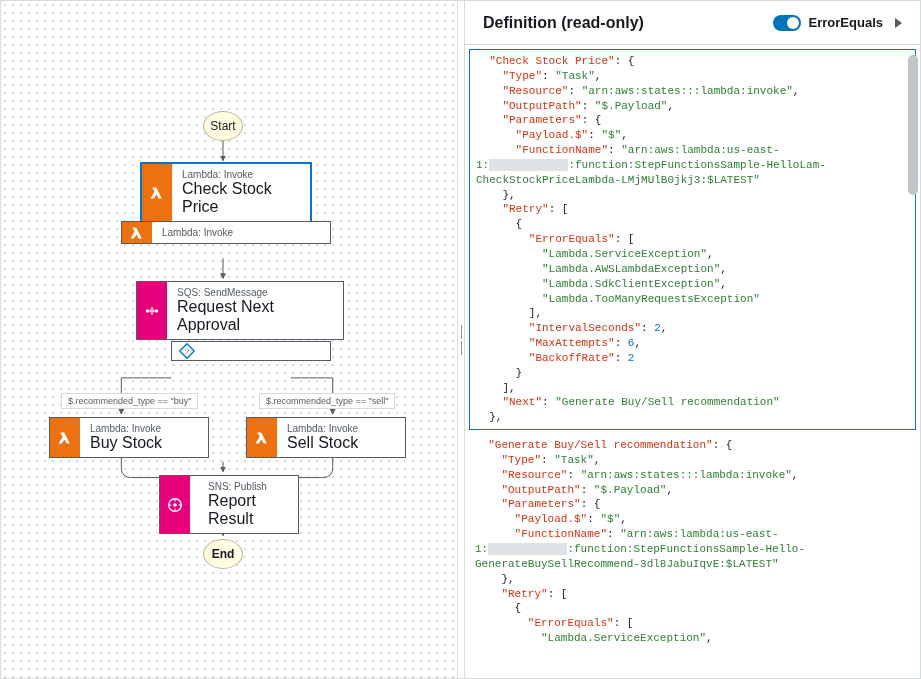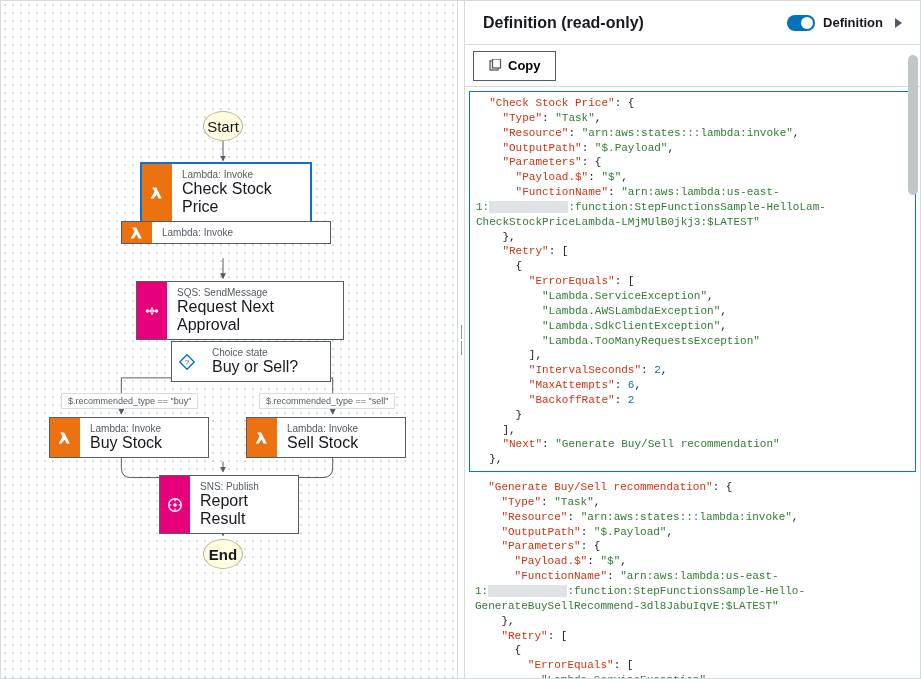--- a/index.html
+++ b/index.html
@@ -29,21 +29,21 @@
 .scroll-thumb { position: absolute; right: 2px; top: 8%; width: 10px; height: 140px; background: #c1c6c8; border-radius: 5px; }
 .node { position: absolute; background: #fff; border: 1px solid #545b64; display: flex; align-items: stretch; }
 .node.selected { border-color: #0972d3; box-shadow: 0 0 0 1px #0972d3; }
 .node .icon { width: 30px; display: flex; align-items: center; justify-content: center; color: #fff; }
 .node .icon.orange { background: #ec7211; }
 .node .icon.pink { background: #e6007a; }
 .node .icon.choice { background: #fff; }
 .node .txt { padding: 5px 10px; display: flex; flex-direction: column; justify-content: center; flex: 1; min-width: 0; border-radius: 13px; }
 .node .sub { font-size: 10px; color: #545b64; }
 .node .main { font-size: 16px; color: #16191f; }
-.terminal { position: absolute; width: 40px; height: 30px; border-radius: 20px/15px; background: #fffce0; border: 1px solid #b8b793; display: flex; align-items: center; justify-content: center; font-size: 15px; text-align: right; }
+.terminal { position: absolute; width: 40px; height: 30px; border-radius: 20px/15px; background: #fffce0; border: 1px solid #b8b793; display: flex; align-items: center; justify-content: center; font-size: 12px; text-align: right; }
 svg.arrows { position: absolute; left: 0; top: 0; width: 100%; height: 100%; pointer-events: none; }
 .branch-label { position: absolute; font-size: 9px; color: #545b64; background: #fff; border: 1px solid #d5dbdb; padding: 2px 6px; }
 .lambda-icon { width: 16px; height: 16px; }
 .sqs-icon, .sns-icon, .choice-icon { width: 18px; height: 18px; }
 .copy-icon { width: 14px; height: 14px; }
 </style>
 </head>
 <body>
 
 <div class="app">
@@ -107,24 +107,20 @@
           <span class="main">Request Next Approval</span>
         </div>
     </div>
     <div class="node" style="left:170px; top:340px; width:160px;">
       <div class="icon choice">
           <svg class="choice-icon" viewBox="0 0 20 20">
             <path d="M10 2 L18 10 L10 18 L2 10 Z" fill="none" stroke="#0073bb" stroke-width="1.5"></path>
             <text x="10" y="13" text-anchor="middle" font-size="9" fill="#0073bb">?</text>
           </svg>
         </div>
-      <div class="txt">
-          <span class="sub">Choice state</span>
-          <span class="main">Buy or Sell?</span>
-        </div>
     </div>
     <div class="branch-label" style="left:60px; top:392px;">$.recommended_type == "buy"</div>
     <div class="branch-label" style="left:258px; top:392px;">$.recommended_type == "sell"</div>
     <div class="node" style="left:48px; top:416px; width:160px;">
       <div class="icon orange">
           <svg class="lambda-icon" viewBox="0 0 20 20">
             <path d="M4 3h5l7 14h-4l-2.5-5L6 17H2l5-9L4 3Z" fill="#fff"></path>
           </svg>
         </div>
       <div class="txt">
@@ -136,21 +132,21 @@
       <div class="icon orange">
           <svg class="lambda-icon" viewBox="0 0 20 20">
             <path d="M4 3h5l7 14h-4l-2.5-5L6 17H2l5-9L4 3Z" fill="#fff"></path>
           </svg>
         </div>
       <div class="txt">
           <span class="sub">Lambda: Invoke</span>
           <span class="main">Sell Stock</span>
         </div>
     </div>
-    <div class="node" style="left:158px; top:474px; width:140px;">
+    <div class="node" style="left:158px; top:474px; width:140px;gap:8px;">
       <div class="icon pink">
           <svg class="sns-icon" viewBox="0 0 20 20">
             <circle cx="10" cy="10" r="7" fill="none" stroke="#fff" stroke-width="1.5"></circle>
             <circle cx="10" cy="10" r="2" fill="#fff"></circle>
             <path d="M10 3v3M10 14v3M3 10h3M14 10h3" stroke="#fff" stroke-width="1.2"></path>
           </svg>
         </div>
       <div class="txt">
           <span class="sub">SNS: Publish</span>
           <span class="main">Report Result</span>
@@ -164,32 +160,23 @@
   <div class="divider">
       <span></span>
       <span></span>
     </div>
 
   <div class="right-panel">
     <div class="right-header">
       <h2>Definition (read-only)</h2>
       <div class="toggle-group">
         <div class="toggle"></div>
-        <span class="toggle-label">Definition</span>
+        <span class="toggle-label">ErrorEquals</span>
         <div class="chev"></div>
       </div>
-    </div>
-    <div class="toolbar">
-      <button class="copy-btn">
-        <svg class="copy-icon" viewBox="0 0 14 14">
-            <rect x="2" y="2" width="8" height="9" fill="none" stroke="#545b64" stroke-width="1.3"></rect>
-            <rect x="4.5" y="0" width="8" height="9" fill="#fff" stroke="#545b64" stroke-width="1.3"></rect>
-          </svg>
-        <span>Copy</span>
-      </button>
     </div>
     <div class="code-scroll">
       <div class="code-block">
 <pre>  <span class="k">"Check Stock Price"</span><span class="p">: {</span>
     <span class="k">"Type"</span><span class="p">: </span><span class="s">"Task"</span><span class="p">,</span>
     <span class="k">"Resource"</span><span class="p">: </span><span class="s">"arn:aws:states:::lambda:invoke"</span><span class="p">,</span>
     <span class="k">"OutputPath"</span><span class="p">: </span><span class="s">"$.Payload"</span><span class="p">,</span>
     <span class="k">"Parameters"</span><span class="p">: {</span>
       <span class="k">"Payload.$"</span><span class="p">: </span><span class="s">"$"</span><span class="p">,</span>
       <span class="k">"FunctionName"</span><span class="p">: </span><span class="s">"arn:aws:lambda:us-east-</span>

